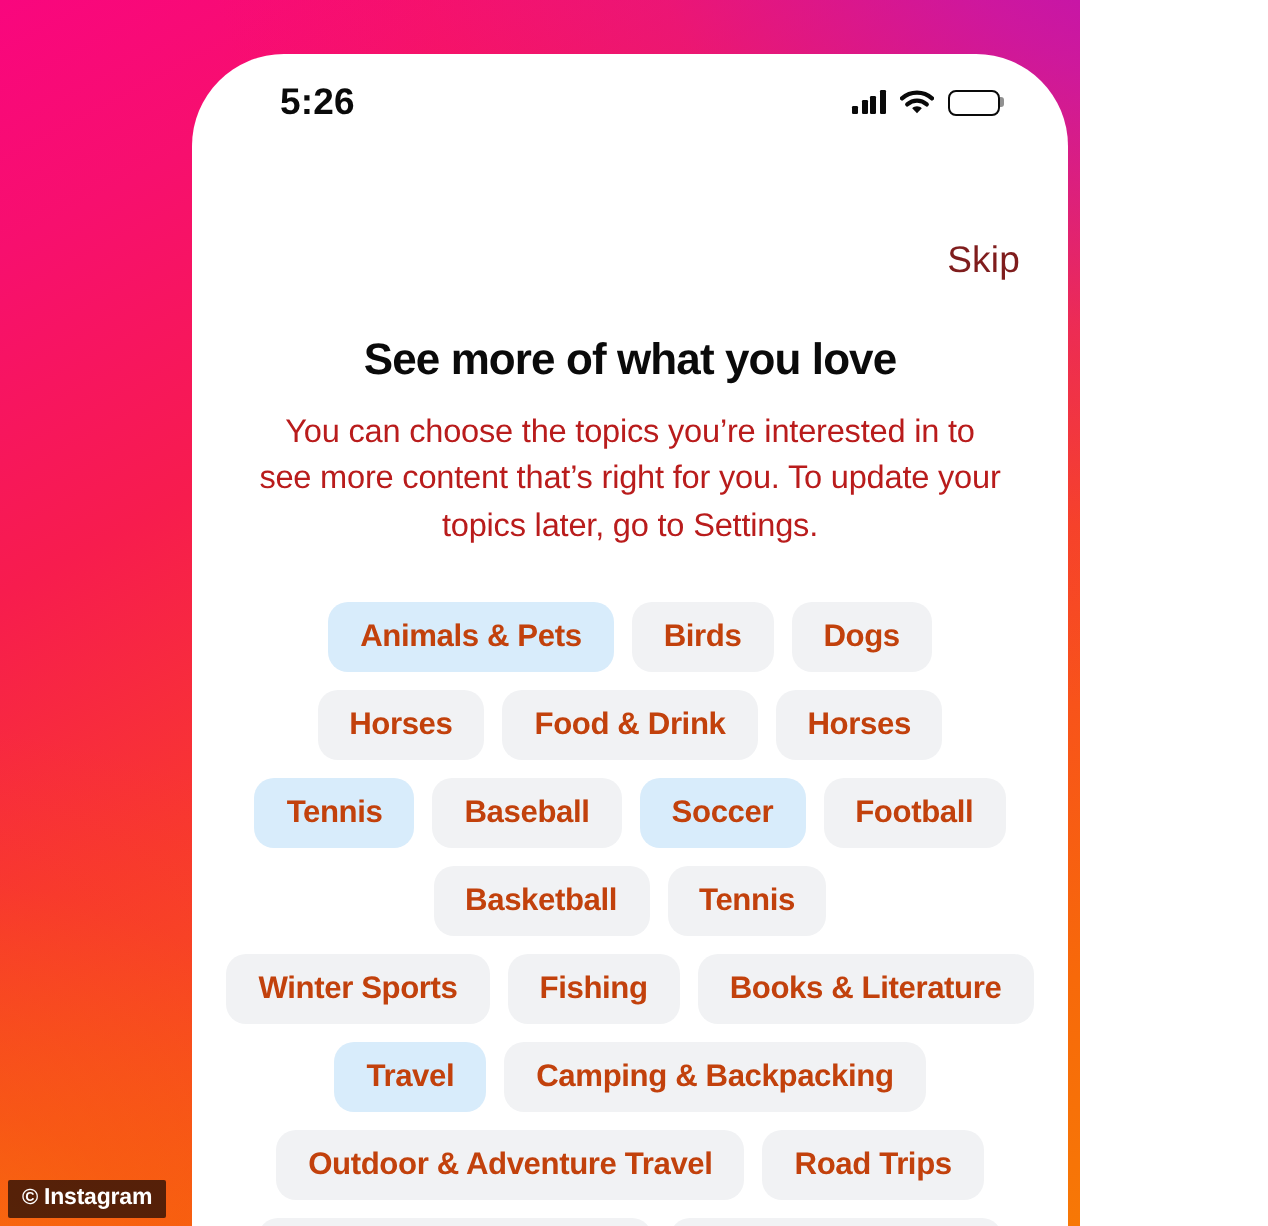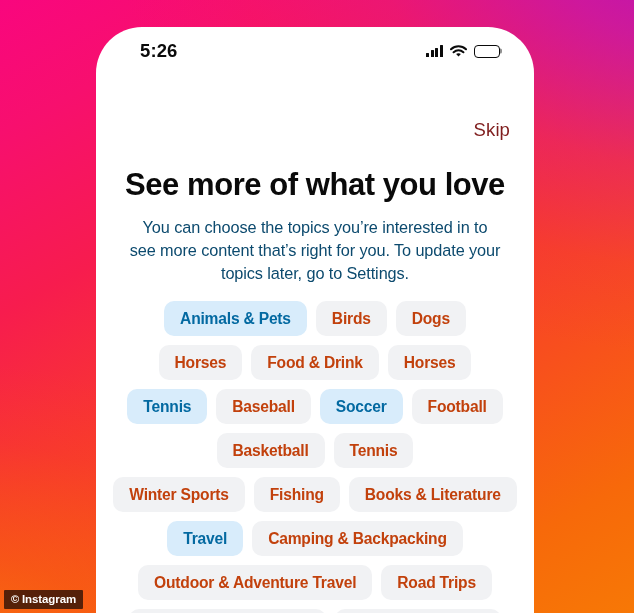--- a/index.html
+++ b/index.html
@@ -10,21 +10,21 @@
     width: 634px;
     height: 613px;
     overflow: hidden;
     font-family: "Liberation Sans", sans-serif;
     -webkit-font-smoothing: antialiased;
   }
 
   
   .stage {
     position: relative;
-    width: 634px;
+    width: 540px;
     height: 613px;
     overflow: hidden;
     background:
       linear-gradient(152deg,
         #F9067E 0%,
         #F70F6E 14%,
         #F71C4E 33%,
         #F8382F 52%,
         #F8521B 70%,
         #F7690A 86%,
@@ -159,33 +159,33 @@
   .heading-block {
     position: absolute;
     top: 140px;
     left: 0;
     width: 438px;
     text-align: center;
     box-sizing: border-box;
     padding: 0 22px;
   }
   .title {
-    font-size: 31px;
+    font-size: 22px;
     font-weight: 700;
     color: #0a0a0a;
     letter-spacing: -0.45px;
     margin: 0;
     line-height: 1.15;
   }
   .subtitle {
     margin: 13px auto 0;
     max-width: 372px;
     font-size: 16.3px;
     line-height: 1.42;
-    color: #0c4a6e;
+    color: #b91c1c;
     letter-spacing: -0.1px;
   }
 
   
   .chips {
     position: absolute;
     top: 274px;
     left: 0;
     width: 438px;
     box-sizing: border-box;
@@ -207,21 +207,21 @@
     line-height: 35px;
     font-size: 15.6px;
     font-weight: 600;
     letter-spacing: -0.2px;
     white-space: nowrap;
     cursor: pointer;
     font-family: "Liberation Sans", sans-serif;
   }
   .chip.selected {
     background: #D8ECFB;
-    color: #0369a1;
+    color: #c2410c;
   }
 
   
   .credit {
     position: absolute;
     left: 4px;
     bottom: 4px;
     z-index: 6;
     background: rgba(40, 16, 6, 0.78);
     color: #ffffff;

